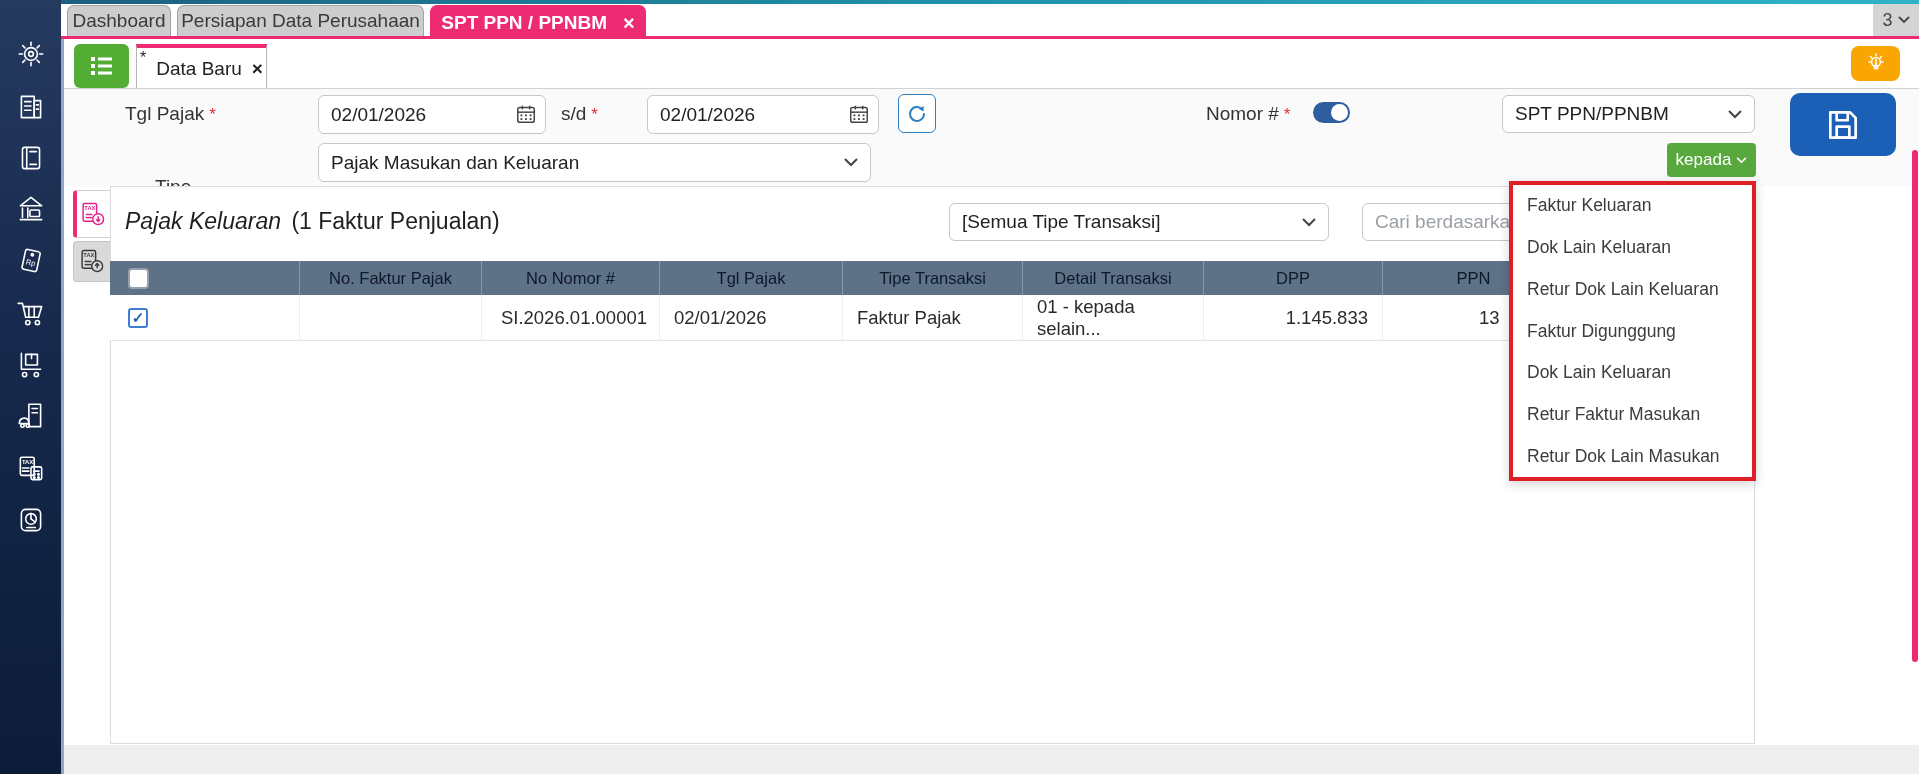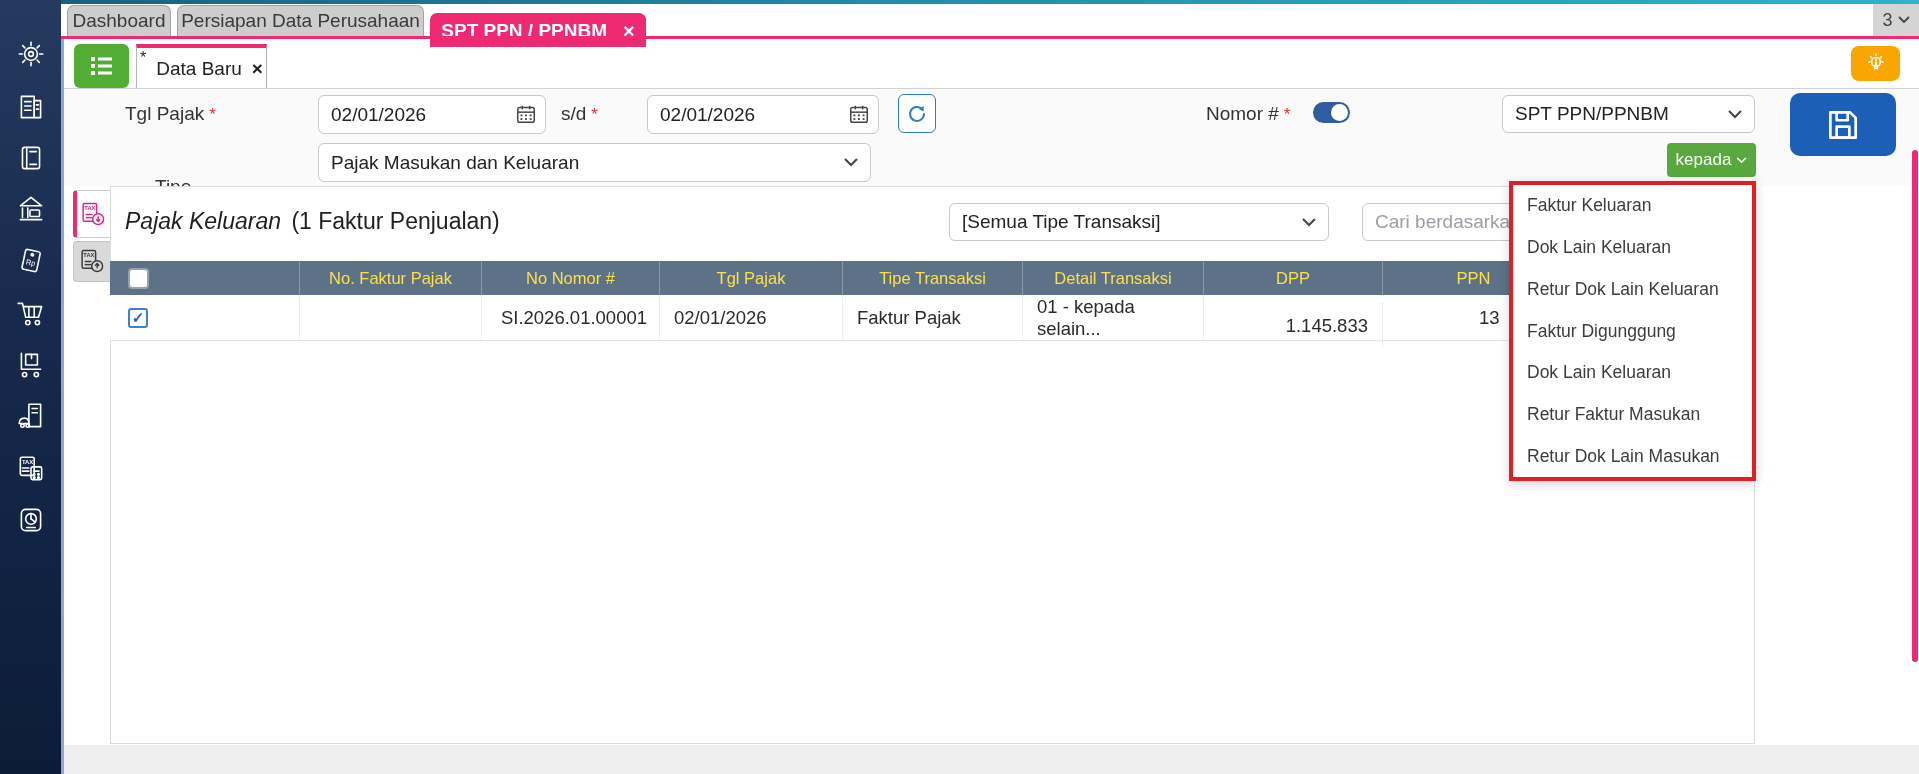--- a/index.html
+++ b/index.html
@@ -13,21 +13,21 @@
   .side-icon{position:absolute;left:13px;width:36px;height:36px;display:flex;align-items:center;justify-content:center;cursor:pointer;}
   .side-icon svg{stroke:#fff;fill:none;stroke-width:1.5;stroke-linecap:round;stroke-linejoin:round;}
   .splitter{left:61px;top:39px;width:3px;height:735px;background:#93a6c4;}
 
   
   .topstrip{left:61px;top:0;width:1858px;height:4px;
             background:linear-gradient(90deg,#1c5f7e 0%,#1f8fa6 45%,#2fb3c9 100%);}
   .toptab{top:5px;height:31px;border:1px solid #a3a3a3;border-bottom:none;border-radius:7px 7px 0 0;
           background:#cdcdcd;display:flex;align-items:center;justify-content:center;
           font-size:19px;color:#3a3a3a;cursor:pointer;box-sizing:border-box;}
-  .toptab.active{top:13px;height:34px;background:#ee2a72;border-color:#ee2a72;color:#fff;font-weight:bold;gap:16px;}
+  .toptab.active{top:5px;height:34px;background:#ee2a72;border-color:#ee2a72;color:#fff;font-weight:bold;gap:16px;}
   .toptab .x{font-weight:bold;font-size:20px;line-height:1;}
   .pinkline{left:61px;top:36px;width:1858px;height:3px;background:#ee2a72;}
   .notifbox{left:1873px;top:4px;width:46px;height:32px;background:#d4d4d4;display:flex;align-items:center;
             justify-content:center;gap:5px;font-size:18px;color:#444;cursor:pointer;}
 
   
   .toolbar-divider{left:64px;top:88px;width:1855px;height:1px;background:#d2d2d2;}
   .greenbtn{left:74px;top:44px;width:55px;height:44px;background:#53ad35;border-radius:6px;cursor:pointer;
             display:flex;align-items:center;justify-content:center;}
   .doctab{left:136px;top:44px;width:131px;height:45px;background:#fff;border:1px solid #b5b5b5;border-bottom:none;
@@ -66,35 +66,35 @@
                 border-radius:4px 0 0 4px;color:#3a3a3a;}
   .ptitle{left:125px;top:208px;font-size:23px;color:#1f1f1f;}
   .ptitle em{margin-right:4px;}
   .filtersel{left:949px;top:203px;width:380px;height:38px;}
   .searchinput{left:1362px;top:203px;width:290px;height:38px;}
   .searchinput::placeholder{color:#9aa0a6;}
 
   
   .thead{left:110px;top:261px;width:1645px;height:34px;background:#5d7286;display:flex;}
   .thead > div{height:100%;box-sizing:border-box;display:flex;align-items:center;justify-content:center;
-               color:#fde047;font-size:16.5px;border-right:1px solid rgba(255,255,255,.28);}
+               color:#0f172a;font-size:16.5px;border-right:1px solid rgba(255,255,255,.28);}
   .trow{left:110px;top:295px;width:1645px;height:45px;background:#fff;display:flex;border-bottom:1px solid #e3e3e3;}
   .trow > div{height:100%;box-sizing:border-box;display:flex;align-items:center;justify-content:center;
               font-size:18.5px;color:#2b2b2b;border-right:1px dotted #dcdcdc;}
   .thead > div:nth-of-type(1),.trow > div:nth-of-type(1){width:190px;justify-content:flex-start;padding-left:18px;}
   .thead > div:nth-of-type(2),.trow > div:nth-of-type(2){width:182px;}
   .thead > div:nth-of-type(3),.trow > div:nth-of-type(3){width:178px;}
   .thead > div:nth-of-type(4),.trow > div:nth-of-type(4){width:183px;}
   .thead > div:nth-of-type(5),.trow > div:nth-of-type(5){width:180px;}
   .thead > div:nth-of-type(6),.trow > div:nth-of-type(6){width:181px;}
   .thead > div:nth-of-type(7),.trow > div:nth-of-type(7){width:179px;}
   .thead > div:nth-of-type(8),.trow > div:nth-of-type(8){width:182px;}
   .trow > div:nth-of-type(3){justify-content:flex-end;padding-right:12px;}
   .trow > div:nth-of-type(4),.trow > div:nth-of-type(5),.trow > div:nth-of-type(6){justify-content:flex-start;padding-left:14px;}
-  .trow > div:nth-of-type(7){justify-content:flex-end;padding-right:14px;margin-top:8px;}
+  .trow > div:nth-of-type(7){justify-content:flex-end;padding-right:14px;}
   .trow > div:nth-of-type(8){justify-content:flex-start;padding-left:96px;}
   .headcheck{width:21px;height:21px;border:2px solid #98a2ac;border-radius:4px;background:#fff;box-sizing:border-box;cursor:pointer;}
   .rowcheck{width:20px;height:20px;border:2px solid #3f7fd1;border-radius:3px;background:#fff;box-sizing:border-box;
             color:#1b5fb7;font-size:15px;font-weight:bold;display:flex;align-items:center;justify-content:center;cursor:pointer;}
 
   
   .efmenu{left:1509px;top:181px;width:247px;height:300px;background:#fff;border:4px solid #dd2025;
           box-sizing:border-box;z-index:50;box-shadow:0 3px 10px rgba(0,0,0,.18);display:flex;flex-direction:column;}
   .efmenu .mi{flex:1;display:flex;align-items:center;padding-left:14px;font-size:17.5px;color:#3c3c3c;cursor:pointer;}
 

